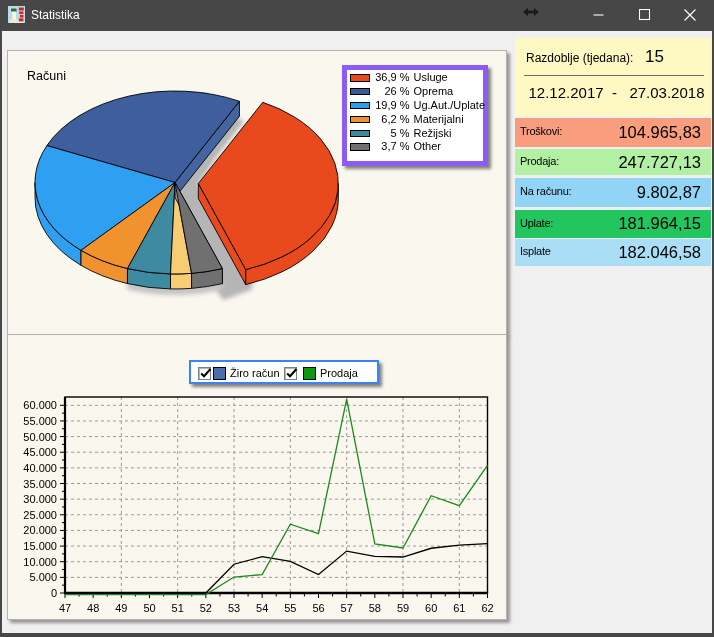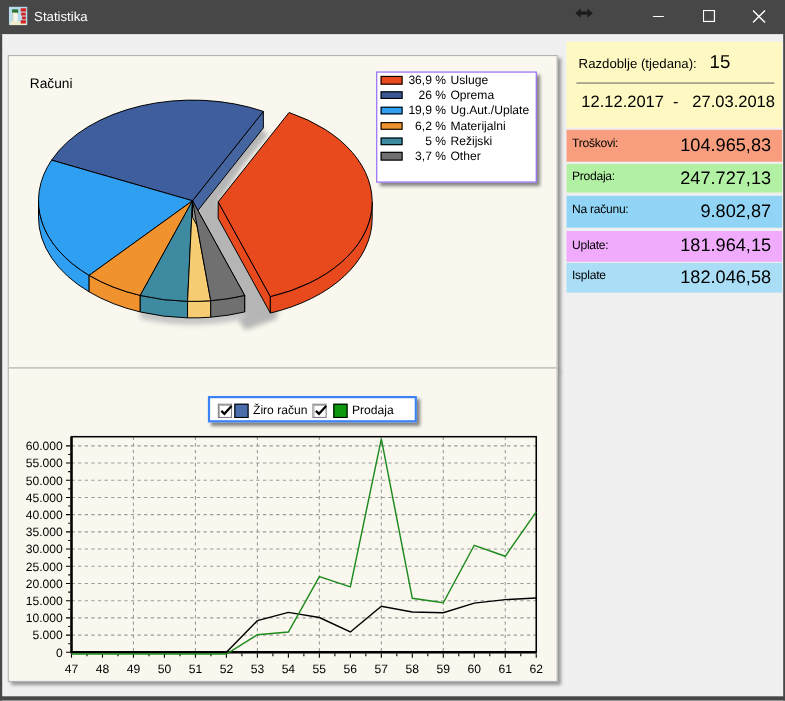--- a/index.html
+++ b/index.html
@@ -6,21 +6,21 @@
 body { font-family:"Liberation Sans",sans-serif; background:#f0f0f0; position:relative; }
 #titlebar { position:absolute; left:0; top:0; width:714px; height:31px; background:#474747; }
 #titletext { position:absolute; left:31px; top:8px; font-size:12px; color:#fff; }
 .wb { position:absolute; background:#474747; }
 #panel1 { position:absolute; left:7px; top:38px; width:500px; height:285px;
   background:#f9f7ee; border:1px solid #b2b2b2; box-shadow:3px 3px 3px rgba(90,90,90,0.6);margin-top:12px; }
 #panel2 { position:absolute; left:7px; top:334px; width:500px; height:286px;
   background:#f9f7ee; border:1px solid #b2b2b2; box-shadow:3px 3px 3px rgba(90,90,90,0.6); }
 #racuni { position:absolute; left:19px; top:18px; font-size:12.5px; color:#000; }
 #legend1 { position:absolute; left:334px; top:14px; width:145.5px; height:100.5px; background:#fff;
-  border:1px solid #8b5cf6; box-shadow:3px 3px 3px rgba(90,90,90,0.75); padding-top:1px; }
+  border:5px solid #8b5cf6; box-shadow:3px 3px 3px rgba(90,90,90,0.75); padding-top:1px; }
 .lr { height:13.9px; line-height:13.9px; font-size:11px; white-space:nowrap; }
 .sw { display:inline-block; width:20px; height:7.5px; border:1px solid #000; margin-left:2.5px; vertical-align:-0.5px; }
 .pc { display:inline-block; width:40px; text-align:right; }
 .lb { margin-left:4px; }
 #legend2 { position:absolute; left:181px; top:25px; width:190px; height:24px; background:#fff;
   border:2px solid #3b82f6; box-shadow:3px 3px 3px rgba(90,90,90,0.75); }
 .cb { position:absolute; width:13px; height:13px; top:4.5px; background:#fff; border:1px solid #808080;
   box-shadow:inset 1px 1px 0 #b5b5b5; }
 .sq { position:absolute; width:13px; height:13px; top:4.5px; border:1.5px solid #000; }
 .ltx { position:absolute; top:5px; font-size:11px; white-space:nowrap; }
@@ -114,21 +114,21 @@
     <span class="rval">104.965,83</span>
   </div>
 <div class="rbox" style="top:149.0px;height:26.0px;background:#b2f1a4">
     <span class="rlab">Prodaja:</span>
     <span class="rval">247.727,13</span>
   </div>
 <div class="rbox" style="top:177.5px;height:29.0px;background:#92d4f5">
     <span class="rlab">Na računu:</span>
     <span class="rval">9.802,87</span>
   </div>
-<div class="rbox" style="top:209.5px;height:28px;background:#f0abfc">
+<div class="rbox" style="top:209.5px;height:28px;background:#22c55e">
     <span class="rlab">Uplate:</span>
     <span class="rval">181.964,15</span>
   </div>
 <div class="rbox" style="top:238.5px;height:27.5px;background:#aadef7">
     <span class="rlab">Isplate</span>
     <span class="rval">182.046,58</span>
   </div>
 
 <div id="panel2">
   <svg width="501" height="286" style="position:absolute;left:0;top:0">

